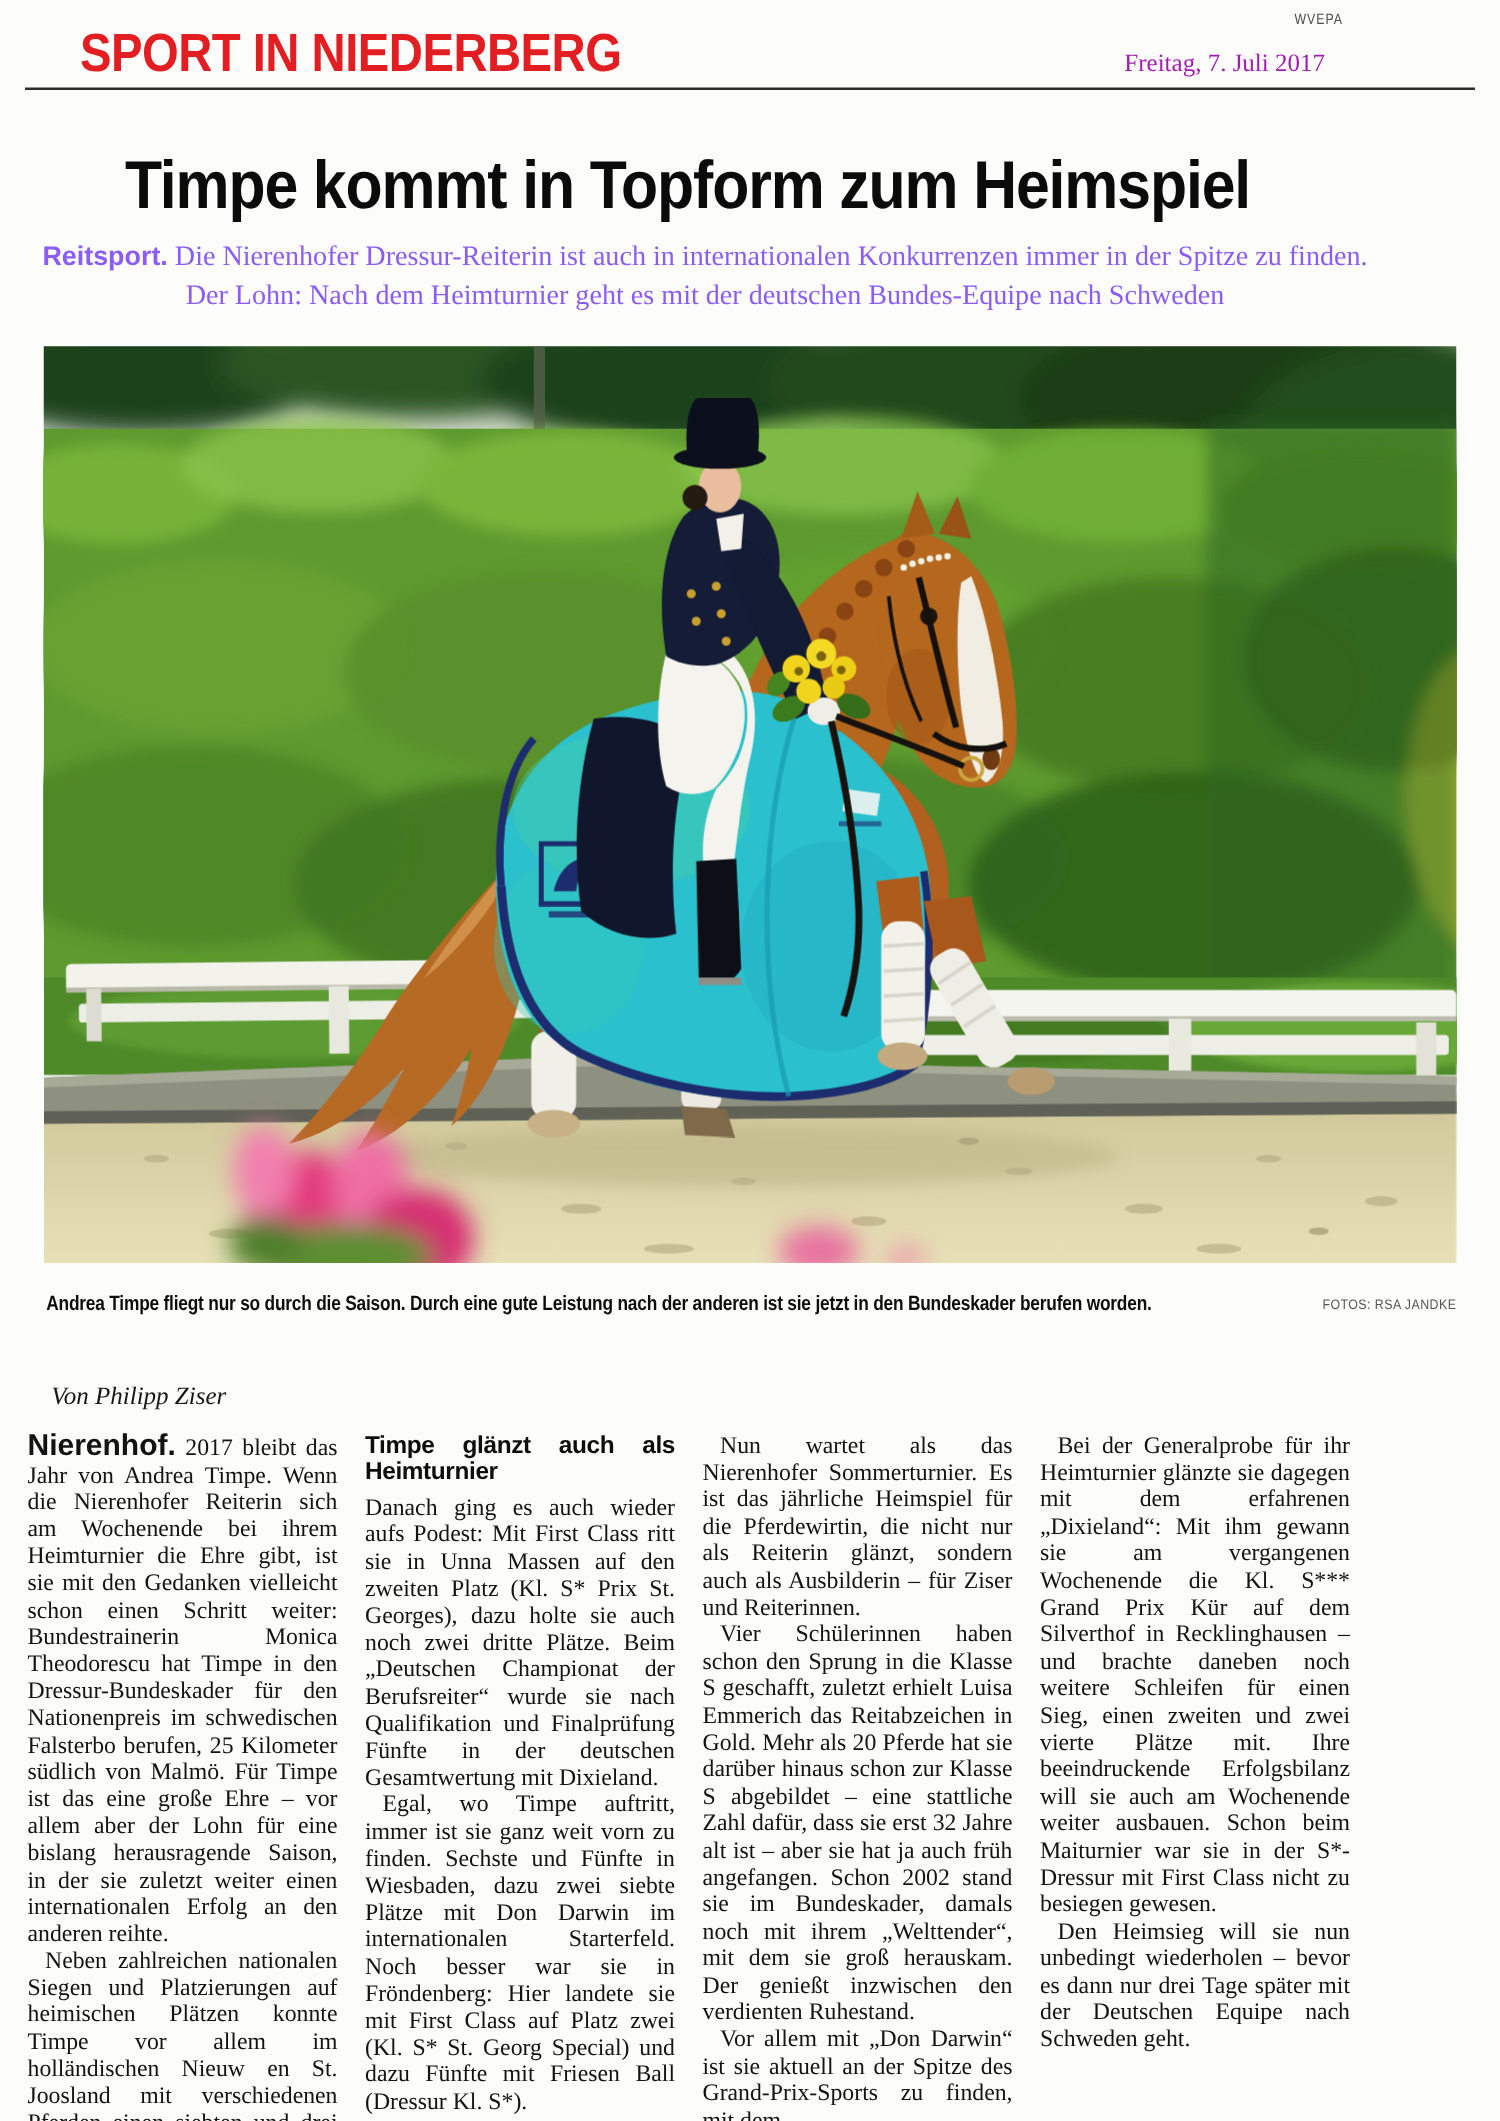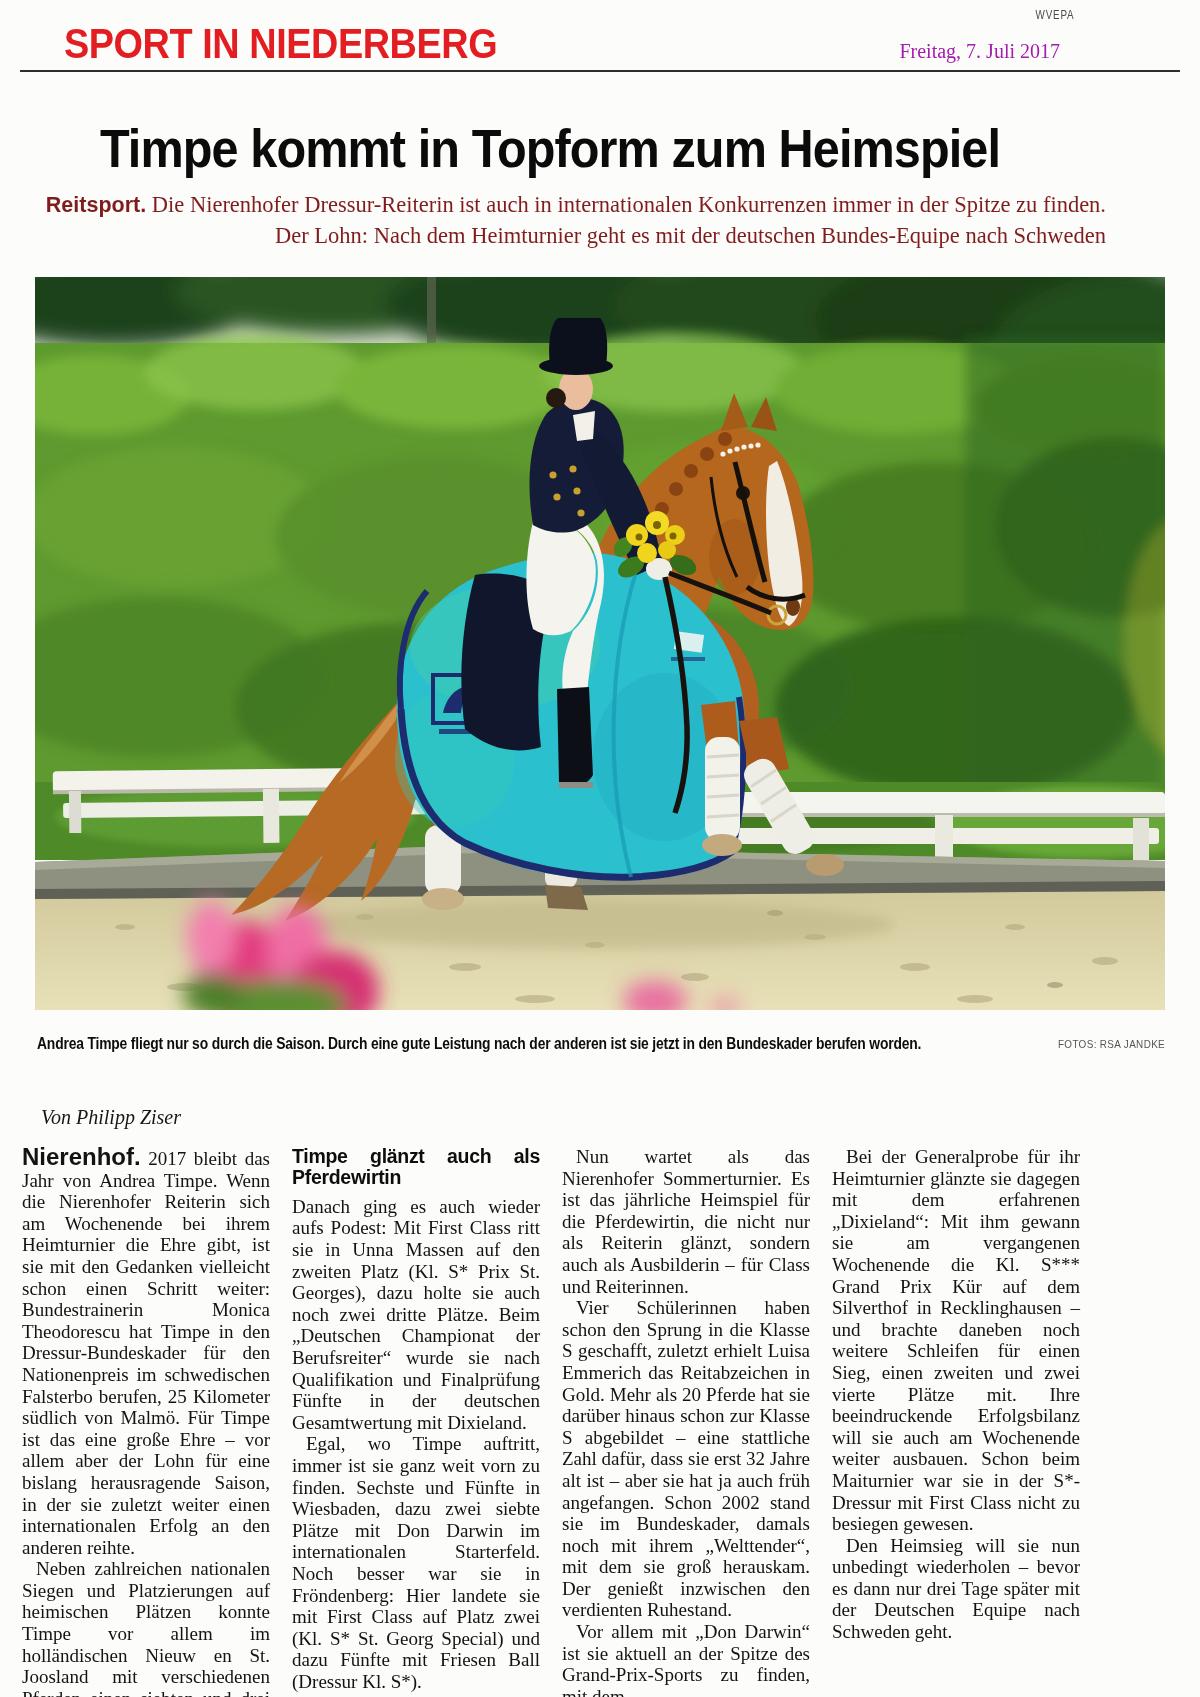--- a/index.html
+++ b/index.html
@@ -31,21 +31,21 @@
     position:absolute;top:70px;left:20px;width:1160px;height:2px;background:#2d2d2d;
   }
   .headline{
     position:absolute;top:118px;left:0;width:1100px;margin:0;text-align:center;
     font-family:"Liberation Sans",sans-serif;font-weight:bold;font-size:54px;line-height:1.12;
     letter-spacing:-1px;color:#0b0b0b;
     transform:scaleX(.9);transform-origin:center top;white-space:nowrap;
   }
   .standfirst{
     position:absolute;top:190px;left:22px;width:1084px;margin:0;
-    font-size:22.5px;line-height:1.36;color:#7f1d1d;text-align:right;
+    font-size:22.5px;line-height:1.36;color:#8b5cf6;text-align:center;
   }
   .kicker{font-family:"Liberation Sans",sans-serif;font-weight:bold;font-size:21.5px;}
   figure.photo{position:absolute;left:35px;top:277px;width:1130px;height:733px;margin:0;}
   figure.photo svg{display:block;width:1130px;height:733px;}
   .caption-row{position:absolute;left:37px;top:1033px;width:1128px;height:24px;}
   .caption{
     position:absolute;left:0;top:0;
     font-family:"Liberation Sans",sans-serif;font-weight:bold;font-size:16.5px;line-height:1.25;
     color:#0d0d0d;letter-spacing:-.2px;white-space:nowrap;
     transform:scaleX(.84);transform-origin:left top;
@@ -328,26 +328,26 @@
 </div>
 
 <p class="byline">Von Philipp Ziser</p>
 
 <div class="article">
   <div class="col col-1">
     <p><span class="lead">Nierenhof.</span> <span>2017 bleibt das Jahr von Andrea Timpe. Wenn die Nierenhofer Reiterin sich am Wochenende bei ihrem Heimturnier die Ehre gibt, ist sie mit den Gedanken vielleicht schon einen Schritt weiter: Bundestrainerin Monica Theodorescu hat Timpe in den Dressur-Bundeskader für den Nationenpreis im schwedischen Falsterbo berufen, 25 Kilometer südlich von Malmö. Für Timpe ist das eine große Ehre – vor allem aber der Lohn für eine bislang herausragende Saison, in der sie zuletzt weiter einen internationalen Erfolg an den anderen reihte.</span></p>
     <p class="indent">Neben zahlreichen nationalen Siegen und Platzierungen auf heimischen Plätzen konnte Timpe vor allem im holländischen Nieuw en St. Joosland mit verschiedenen Pferden einen siebten und drei vierte Plätze belegen.</p>
   </div>
   <div class="col col-2">
-    <h3 class="subhead">Timpe glänzt auch als Pferdewirtin</h3>
+    <h3 class="subhead">Timpe glänzt auch als Heimturnier</h3>
     <p>Danach ging es auch wieder aufs Podest: Mit First Class ritt sie in Unna Massen auf den zweiten Platz (Kl. S* Prix St. Georges), dazu holte sie auch noch zwei dritte Plätze. Beim „Deutschen Championat der Berufsreiter“ wurde sie nach Qualifikation und Finalprüfung Fünfte in der deutschen Gesamtwertung mit Dixieland.</p>
     <p class="indent">Egal, wo Timpe auftritt, immer ist sie ganz weit vorn zu finden. Sechste und Fünfte in Wiesbaden, dazu zwei siebte Plätze mit Don Darwin im internationalen Starterfeld. Noch besser war sie in Fröndenberg: Hier landete sie mit First Class auf Platz zwei (Kl. S* St. Georg Special) und dazu Fünfte mit Friesen Ball (Dressur Kl. S*).</p>
   </div>
   <div class="col col-3">
-    <p class="indent">Nun wartet als das Nierenhofer Sommerturnier. Es ist das jährliche Heimspiel für die Pferdewirtin, die nicht nur als Reiterin glänzt, sondern auch als Ausbilderin – für Class und Reiterinnen.</p>
+    <p class="indent">Nun wartet als das Nierenhofer Sommerturnier. Es ist das jährliche Heimspiel für die Pferdewirtin, die nicht nur als Reiterin glänzt, sondern auch als Ausbilderin – für Ziser und Reiterinnen.</p>
     <p class="indent">Vier Schülerinnen haben schon den Sprung in die Klasse S geschafft, zuletzt erhielt Luisa Emmerich das Reitabzeichen in Gold. Mehr als 20 Pferde hat sie darüber hinaus schon zur Klasse S abgebildet – eine stattliche Zahl dafür, dass sie erst 32 Jahre alt ist – aber sie hat ja auch früh angefangen. Schon 2002 stand sie im Bundeskader, damals noch mit ihrem „Welttender“, mit dem sie groß herauskam. Der genießt inzwischen den verdienten Ruhestand.</p>
     <p class="indent">Vor allem mit „Don Darwin“ ist sie aktuell an der Spitze des Grand-Prix-Sports zu finden, mit dem</p>
   </div>
   <div class="col col-4">
     <p class="indent">Bei der Generalprobe für ihr Heimturnier glänzte sie dagegen mit dem erfahrenen „Dixieland“: Mit ihm gewann sie am vergangenen Wochenende die Kl. S*** Grand Prix Kür auf dem Silverthof in Recklinghausen – und brachte daneben noch weitere Schleifen für einen Sieg, einen zweiten und zwei vierte Plätze mit. Ihre beeindruckende Erfolgsbilanz will sie auch am Wochenende weiter ausbauen. Schon beim Maiturnier war sie in der S*-Dressur mit First Class nicht zu besiegen gewesen.</p>
     <p class="indent">Den Heimsieg will sie nun unbedingt wiederholen – bevor es dann nur drei Tage später mit der Deutschen Equipe nach Schweden geht.</p>
   </div>
 </div>
 
 </body></html>

